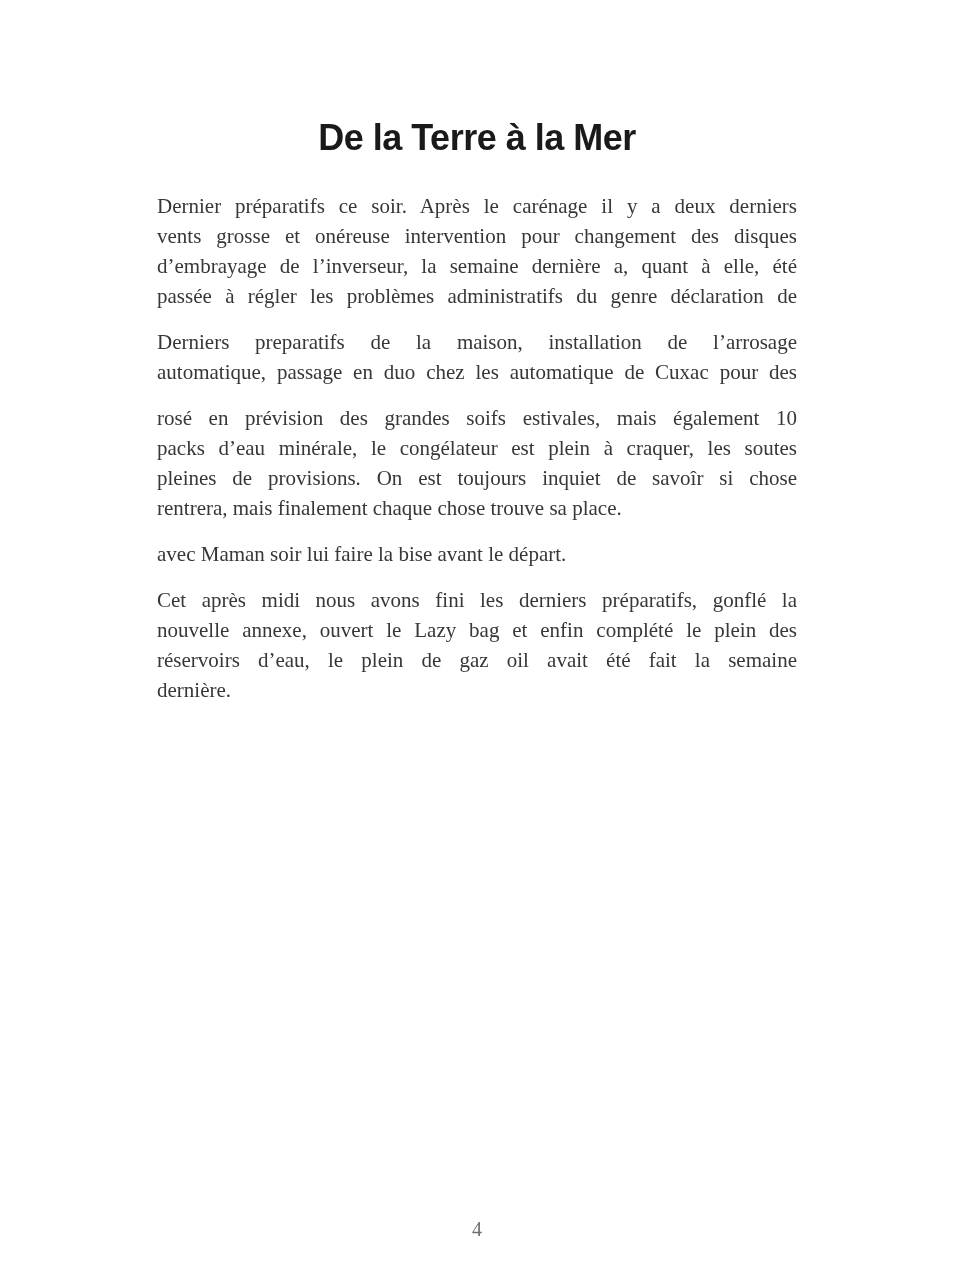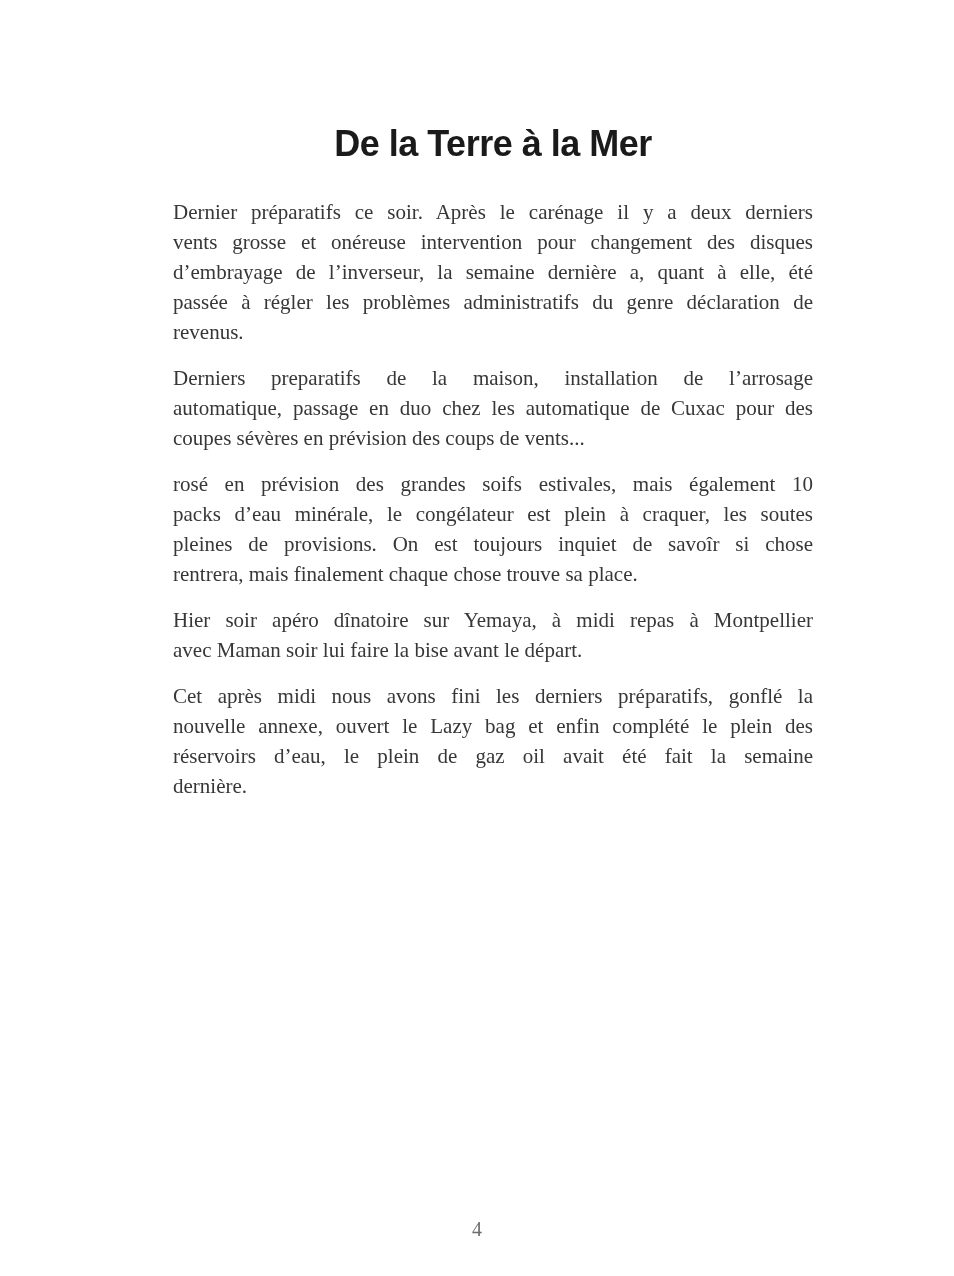--- a/index.html
+++ b/index.html
@@ -9,23 +9,22 @@
     position: relative;
     width: 954px;
     height: 1276px;
     background: #ffffff;
     overflow: hidden;
     font-family: "Liberation Serif", serif;
   }
   .content {
     position: absolute;
     left: 157px;
-    top: 122px;
+    top: 116px;
     width: 640px;
-    margin-left: 16px;
   }
   .title {
     font-family: "Liberation Sans", sans-serif;
     font-weight: 700;
     font-size: 36px;
     line-height: 44px;
     letter-spacing: -0.5px;
     text-align: center;
     color: #1a1a1a;
     margin-bottom: 31px;
@@ -61,38 +60,35 @@
 <div class="page">
   <div class="content">
 
     <h1 class="title">De la Terre à la Mer</h1>
 
     <div class="paragraph">
       <div class="line j">Dernier préparatifs ce soir. Après le carénage il y a deux derniers</div>
       <div class="line j">vents grosse et onéreuse intervention pour changement des disques</div>
       <div class="line j">d’embrayage de l’inverseur, la semaine dernière a, quant à elle, été</div>
       <div class="line j">passée à régler les problèmes administratifs du genre déclaration de</div>
-      <div class="line">revenus.</div>
     </div>
 
     <div class="paragraph">
       <div class="line j">Derniers preparatifs de la maison, installation de l’arrosage</div>
       <div class="line j">automatique, passage en duo chez les automatique de Cuxac pour des</div>
-      <div class="line">coupes sévères en prévision des coups de vents...</div>
     </div>
 
     <div class="paragraph">
       <div class="line j">rosé en prévision des grandes soifs estivales, mais également 10</div>
       <div class="line j">packs d’eau minérale, le congélateur est plein à craquer, les soutes</div>
       <div class="line j">pleines de provisions. On est toujours inquiet de savoîr si chose</div>
       <div class="line">rentrera, mais finalement chaque chose trouve sa place.</div>
     </div>
 
     <div class="paragraph">
-      <div class="line j">Hier soir apéro dînatoire sur Yemaya, à midi repas à Montpellier</div>
       <div class="line">avec Maman soir lui faire la bise avant le départ.</div>
     </div>
 
     <div class="paragraph">
       <div class="line j">Cet après midi nous avons fini les derniers préparatifs, gonflé la</div>
       <div class="line j">nouvelle annexe, ouvert le Lazy bag et enfin complété le plein des</div>
       <div class="line j">réservoirs d’eau, le plein de gaz oil avait été fait la semaine</div>
       <div class="line">dernière.</div>
     </div>
 

